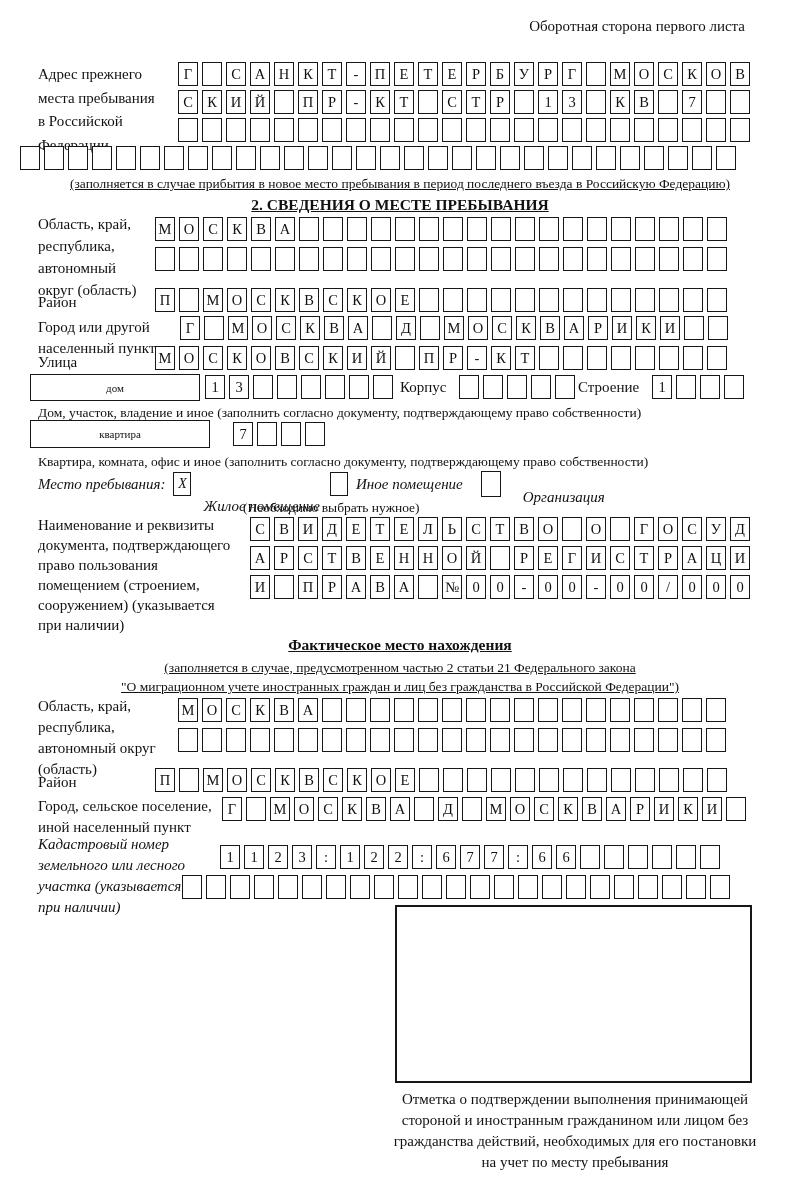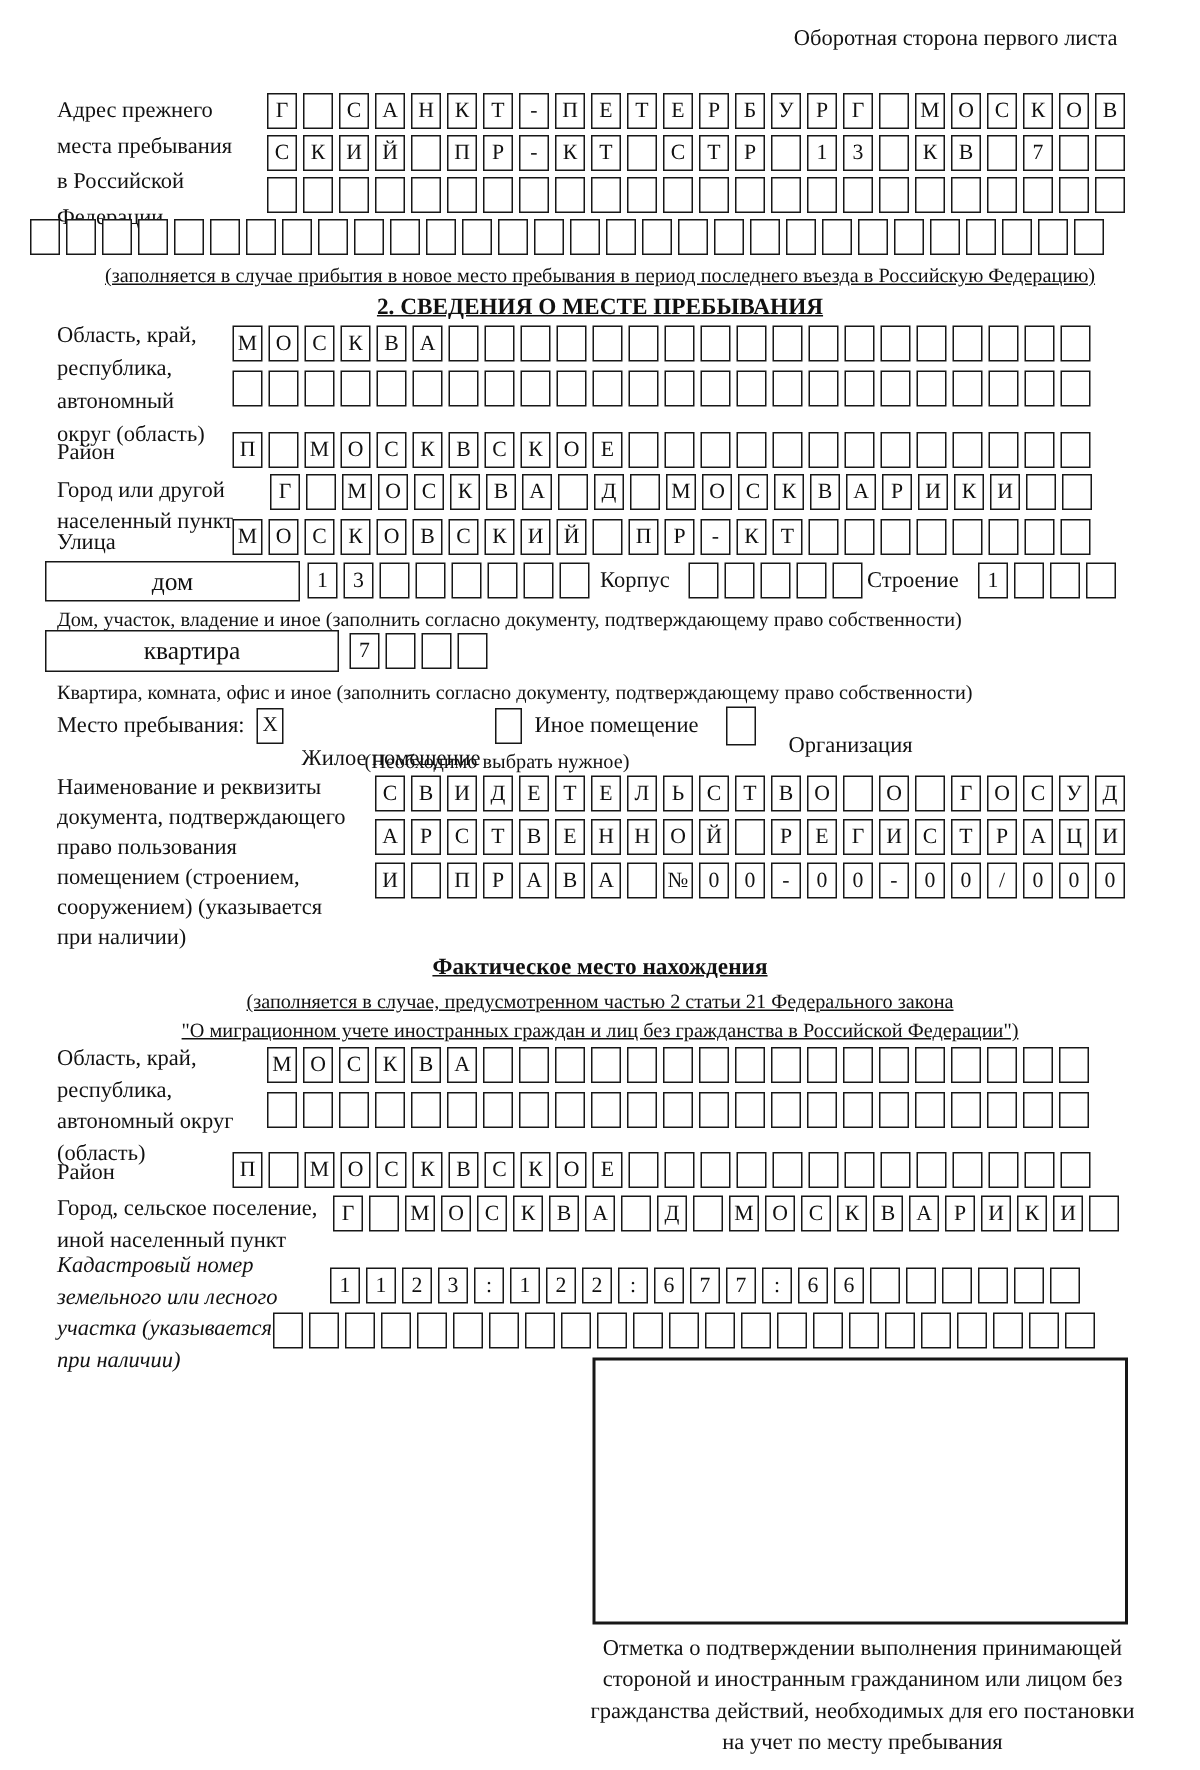--- a/index.html
+++ b/index.html
@@ -13,21 +13,21 @@
   .lbl { white-space:pre-line; line-height:22px; font-size:15px; }
   .cells { display:flex; gap:4px; }
   .cell {
     flex:none; width:20px; height:24px;
     border:1.7px solid #171717; background:#fff;
     display:flex; align-items:center; justify-content:center;
     font-size:14.5px; line-height:1;
   }
   .framed {
     border:1.7px solid #171717; display:flex;
-    align-items:center; justify-content:center; font-size:17px;
+    align-items:center; justify-content:center; font-size:11px;
   }
   .note { font-size:13.5px; }
   .center { text-align:center; width:100%; left:0;text-decoration:underline; }
   .bold { font-weight:bold; }
   .chk {
     flex:none; width:18px; height:24px; border:1.7px solid #171717;
     display:flex; align-items:center; justify-content:center;
     font-size:14px; background:#fff;
   }
   .stayrow { display:flex; align-items:center; }
@@ -318,30 +318,30 @@
   </div>
 <div class="abs" style="left:578px; top:379px;">Строение</div>
 <div class="abs cells" style="left:652px; top:375px;">
     <span class="cell">1</span>
     <span class="cell"></span>
     <span class="cell"></span>
     <span class="cell"></span>
   </div>
 <div class="abs note" style="left:38px; top:405px;">Дом, участок, владение и иное (заполнить согласно документу, подтверждающему право собственности)</div>
 
-<div class="abs framed" style="left:30px; top:420px; width:196px; height:28px;">квартира</div>
+<div class="abs framed" style="left:30px; top:420px; width:180px; height:28px;">квартира</div>
 <div class="abs cells" style="left:233px; top:422px;">
     <span class="cell">7</span>
     <span class="cell"></span>
     <span class="cell"></span>
     <span class="cell"></span>
   </div>
 <div class="abs note" style="left:38px; top:454px;">Квартира, комната, офис и иное (заполнить согласно документу, подтверждающему право собственности)</div>
 
-<div class="abs stayrow" style="left:38px; top:471px; height:26px;">
+<div class="abs stayrow" style="left:38px; top:471px; height:26px;font-style:italic;">
   <span>Место пребывания:</span>
   <span class="chk" style="margin-left:8px;">X</span>
   <span style="margin-left:12px;margin-top:44px;">Жилое помещение</span>
   <span class="chk" style="margin-left:10px;"></span>
   <span style="margin-left:8px;text-align:center;">Иное помещение</span>
   <span class="chk" style="margin-left:18px; height:26px; width:20px;"></span>
   <span style="margin-left:22px;margin-top:27px;">Организация</span>
 </div>
 <div class="abs note" style="left:243px; top:500px;">(Необходимо выбрать нужное)</div>
 

